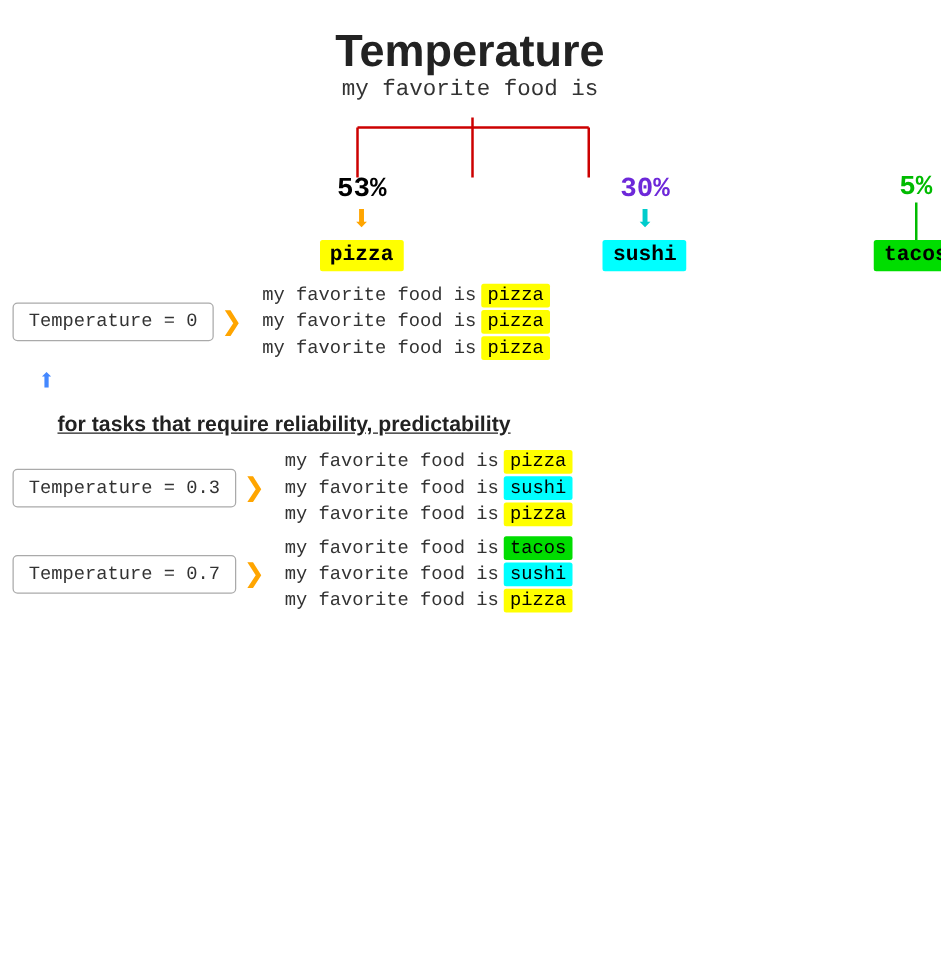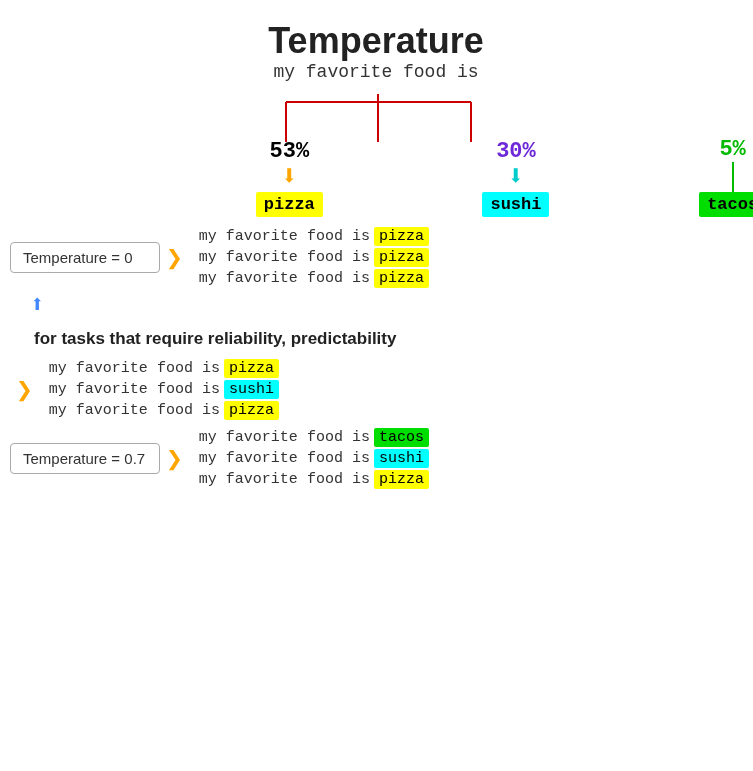--- a/index.html
+++ b/index.html
@@ -82,21 +82,21 @@
     .tacos-item { left: 250px; }
     .tacos-percent { color: #00BB00; }
     .tacos-line { width: 2px; height: 30px; background: #00BB00; }
     .tacos-box { background: #00DD00; color: #000; }
 
     .temp-box {
       border: 1.5px solid #aaa;
       border-radius: 4px;
       padding: 6px 12px;
       font-size: 15px;
-      font-family: Liberation Sans, sans-serif;
+      font-family: Liberation Mono, monospace;
       white-space: nowrap;
       background: #fff;
       color: #333;
       align-self: center;
       min-width: 150px;
     }
 
     .chevron {
       color: #FFA500;
       font-size: 28px;
@@ -130,21 +130,22 @@
 
     .highlight-yellow { background: #FFFF00; color: #000; padding: 1px 5px; border-radius: 2px; }
     .highlight-cyan   { background: #00FFFF; color: #000; padding: 1px 5px; border-radius: 2px; }
     .highlight-green  { background: #00DD00; color: #000; padding: 1px 5px; border-radius: 2px; }
 
     .reliability-text {
       font-family: Arial, sans-serif;
       font-size: 17px;
       font-weight: bold;
       color: #222;
-      margin: 10px 0 10px 24px;
+      margin: 10px 0 10px 36px;
+      text-decoration: underline;
     }
 
     .section-wrapper {
       margin-bottom: 8px;
     }
 
     .temp-and-results {
       display: flex;
       align-items: center;
       gap: 0;
@@ -247,20 +248,21 @@
             </div>
           </div>
         </div>
         <div class="up-arrow-row">
           <div class="blue-up-arrow" style="color: rgb(68, 136, 255); font-size: 24px;">⬆</div>
         </div>
         <div class="reliability-text">for tasks that require reliability, predictability</div>
       </div>
       <div class="section-wrapper">
         <div class="temp-and-results">
+          <div class="temp-box">Temperature = 0.3</div>
           <div class="chevron">❯</div>
           <div class="results-col results-area">
             <div class="result-row">
               <span class="result-text">my favorite food is </span>
               <span class="highlight-yellow">pizza</span>
             </div>
             <div class="result-row">
               <span class="result-text">my favorite food is </span>
               <span class="highlight-cyan">sushi</span>
             </div>

